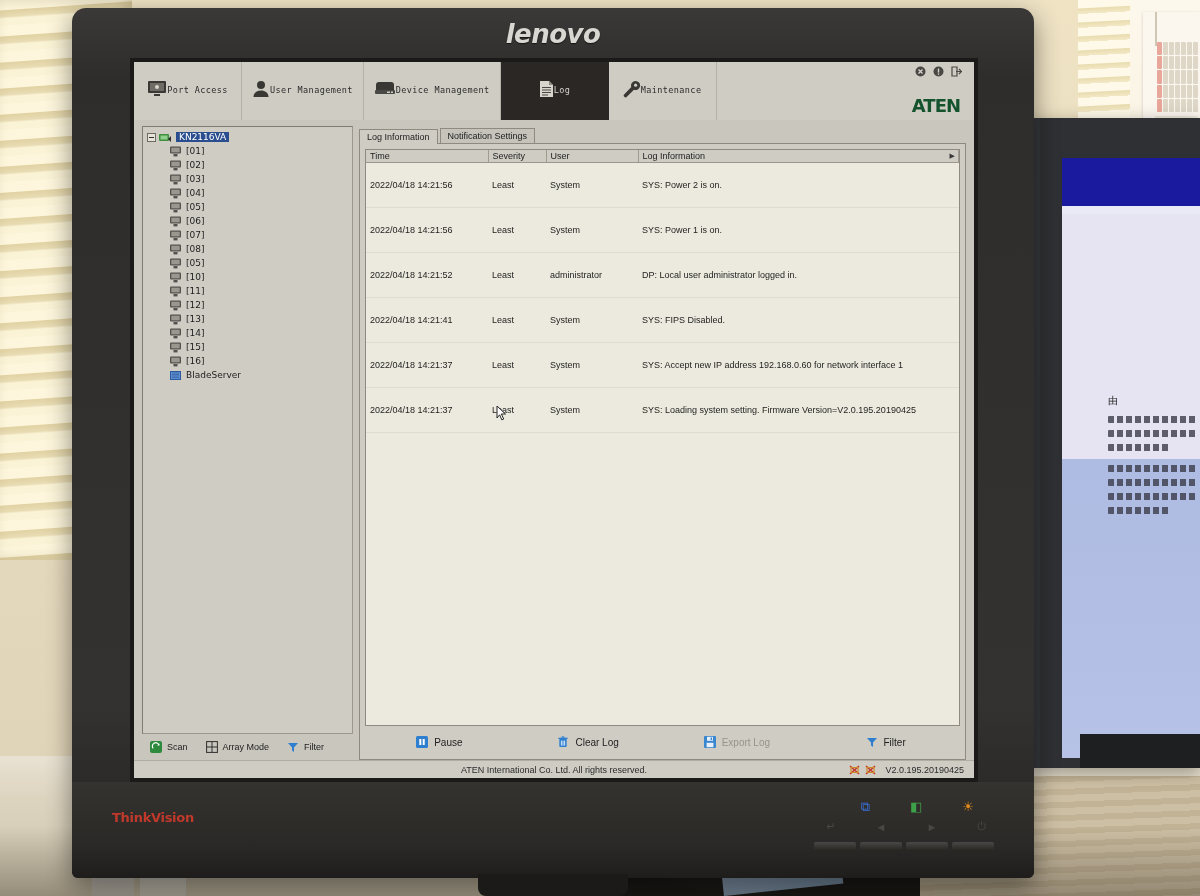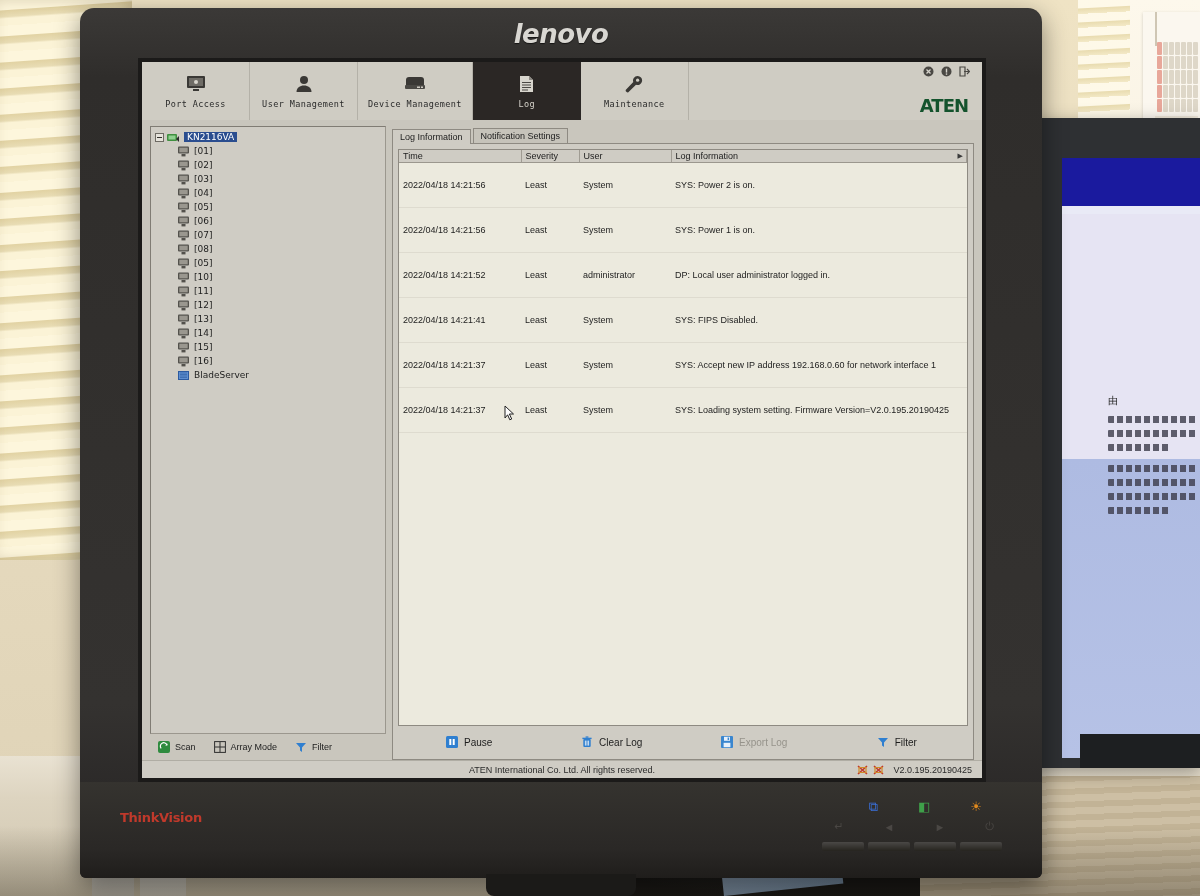--- a/index.html
+++ b/index.html
@@ -131,21 +131,21 @@
     opacity:.8;
   }
   .m2-text .ln.s { width: 72%; }
   .m2-base {
     position:absolute; left: 40px; bottom: 0; width: 120px; height: 34px;
     background:#1d1f21;
   }
 
   
   .monitor1 {
-    position: absolute; left: 80px; top: 8px; width: 962px; height: 870px;
+    position: absolute; left: 72px; top: 8px; width: 962px; height: 870px;
     background: linear-gradient(180deg,#3b3937 0%, #2f2d2b 8%, #343230 80%, #232121 100%);
     border-radius: 14px 14px 6px 6px;
     box-shadow: 0 8px 26px rgba(0,0,0,.45);
   }
   .bezel-top {
     position:absolute; left:0; top:0; width:100%; height: 52px;
     display:flex; align-items:center; justify-content:center;
   }
   .lenovo-logo {
     font-family: "DejaVu Sans", sans-serif;
@@ -197,42 +197,42 @@
 
   
   .app { position:absolute; inset:0; display:flex; flex-direction: column;
          background:#c9c6bd; font-size: 9px; color:#1d1d1d; }
 
   .topnav {
     position: relative; height: 58px; display:flex; align-items:stretch;
     background:#2b2725;
   }
   .nav-item {
-    position:relative; display:flex; flex-direction:column; align-items:center; justify-content:center;
+    position:relative; display:flex; align-items:center; justify-content:center;
     padding: 4px 10px 6px; min-width: 108px;
     background:#cfccc3; color:#2a2a2a;
     border-right: 1px solid #b4b1a8;
   }
   .nav-item.active { background:#2b2725; color:#d6d3cb; border-right: none; }
   .nav-item .nav-ico { height: 24px; display:flex; align-items:center; justify-content:center; margin-bottom: 3px; }
   .nav-item .nav-lbl { font-size: 8.5px; letter-spacing: .4px; font-family:"DejaVu Sans Mono", monospace; }
   .nav-spacer { flex: 1; background:#cfccc3; position:relative; }
   .aten-brand {
     position:absolute; right: 14px; bottom: 4px;
     font-family:"DejaVu Sans", sans-serif; font-weight:800; font-size: 18px;
     color:#14532d; letter-spacing:-1px;
   }
   .win-ctrls {
     position:absolute; right: 12px; top: 4px; display:flex; gap: 7px; align-items:center;
   }
   .win-ctrls .wc { width: 11px; height: 11px; display:flex; align-items:center; justify-content:center; }
 
   .body-area { flex: 1; display:flex; min-height: 0; padding: 6px 8px 0 8px; gap: 6px; }
 
-  .sidebar { width: 236px; display:flex; flex-direction:column; }
+  .sidebar { width: 211px; display:flex; flex-direction:column; }
   .tree-box {
     flex: 1; background:#cfccc4; border: 1px solid #9b978e;
     border-top-color:#807c74; border-left-color:#807c74;
     padding: 3px 2px; overflow: hidden;
   }
   .tree-row { display:flex; align-items:center; height: 14px; padding-left: 2px; }
   .tree-row .expander {
     width: 9px; height: 9px; border: 1px solid #6d6a63; background:#e6e3db;
     margin-right: 3px; position:relative; flex:0 0 auto;
   }

